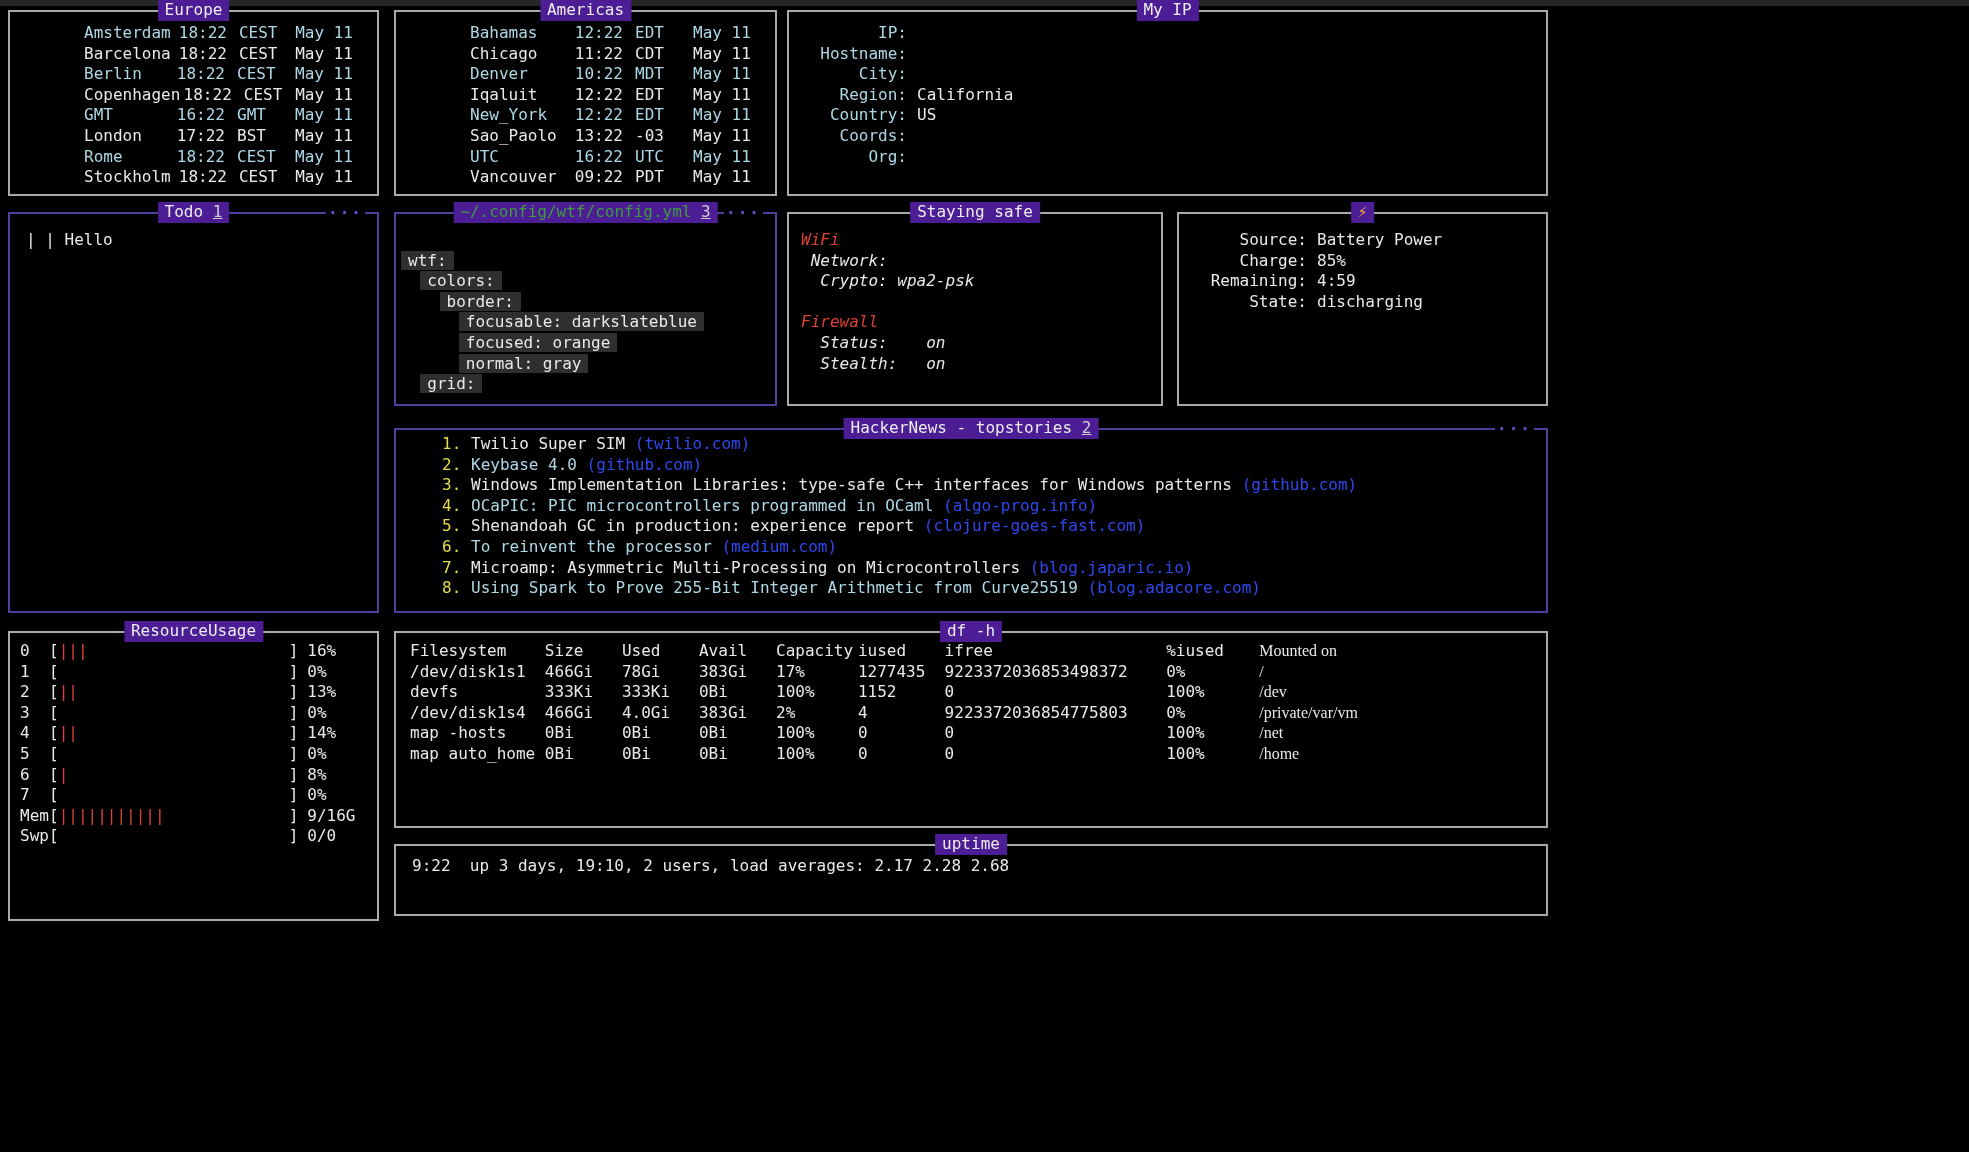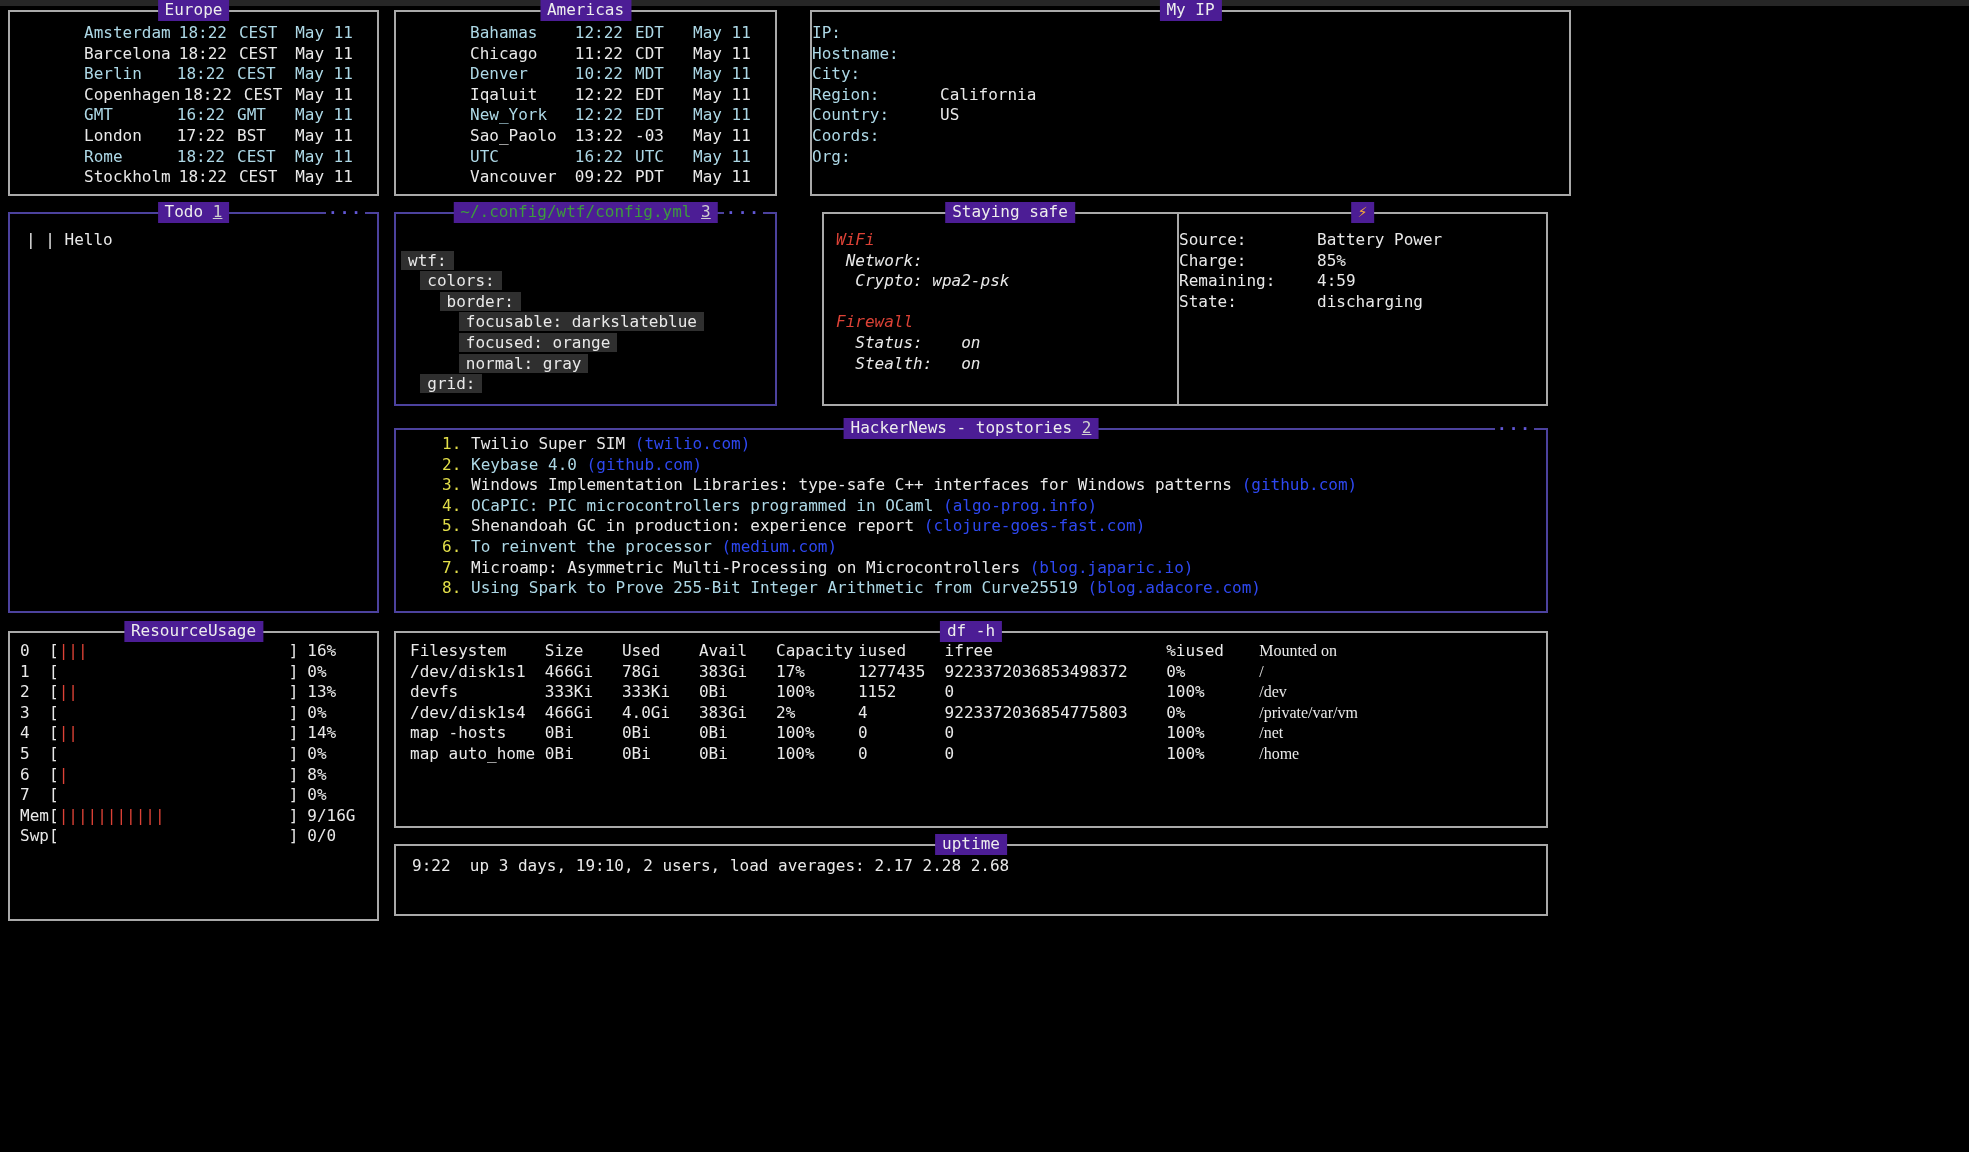--- a/index.html
+++ b/index.html
@@ -28,21 +28,21 @@
   .clock-rows{padding-top:11px;}
   .clock-row{display:flex;padding:0 24px 0 31px;white-space:pre;margin-left:43px;}
   .clock-row .c-name{flex:1;}
   .clock-row .c-time{width:58px;text-align:right;}
   .clock-row .c-zone{width:58px;margin-left:12px;}
   .clock-row .c-date{width:58px;}
 
   
   .kv-rows{padding-top:11px;}
   .kv-row{display:flex;white-space:pre;}
-  .kv-row .kv-k{width:118px;text-align:left;color:#add8e6;}
+  .kv-row .kv-k{width:118px;text-align:right;color:#add8e6;}
   .kv-row .kv-v{margin-left:10px;color:#e9e9e9;}
   .battery-rows{padding-top:16px;}
   .battery-rows .kv-k{width:128px;color:#e9e9e9;}
 
   
   .line-block{padding:16px 0 0 12px;font-style:italic;}
   .line-block .ln{white-space:pre;min-height:20.6px;}
 
   .todo-block{padding:16px 0 0 16px;}
 
@@ -102,21 +102,21 @@
       <div class="clock-row c-white"><span class="c-name">Chicago</span><span class="c-time">11:22</span><span class="c-zone">CDT</span><span class="c-date">May 11</span></div>
       <div class="clock-row c-lightblue"><span class="c-name">Denver</span><span class="c-time">10:22</span><span class="c-zone">MDT</span><span class="c-date">May 11</span></div>
       <div class="clock-row c-white"><span class="c-name">Iqaluit</span><span class="c-time">12:22</span><span class="c-zone">EDT</span><span class="c-date">May 11</span></div>
       <div class="clock-row c-lightblue"><span class="c-name">New_York</span><span class="c-time">12:22</span><span class="c-zone">EDT</span><span class="c-date">May 11</span></div>
       <div class="clock-row c-white"><span class="c-name">Sao_Paolo</span><span class="c-time">13:22</span><span class="c-zone">-03</span><span class="c-date">May 11</span></div>
       <div class="clock-row c-lightblue"><span class="c-name">UTC</span><span class="c-time">16:22</span><span class="c-zone">UTC</span><span class="c-date">May 11</span></div>
       <div class="clock-row c-white"><span class="c-name">Vancouver</span><span class="c-time">09:22</span><span class="c-zone">PDT</span><span class="c-date">May 11</span></div>
     </div>
 </div>
 
-<div class="panel" style="left:810px;top:10px;width:761px;height:186px">
+<div class="panel" style="left:787px;top:10px;width:761px;height:186px">
   <span class="panel-title"><span>My IP</span></span>
   <div class="kv-rows" id="myip-rows">
       <div class="kv-row"><span class="kv-k">IP:</span><span class="kv-v"></span></div>
       <div class="kv-row"><span class="kv-k">Hostname:</span><span class="kv-v"></span></div>
       <div class="kv-row"><span class="kv-k">City:</span><span class="kv-v"></span></div>
       <div class="kv-row"><span class="kv-k">Region:</span><span class="kv-v">California</span></div>
       <div class="kv-row"><span class="kv-k">Country:</span><span class="kv-v">US</span></div>
       <div class="kv-row"><span class="kv-k">Coords:</span><span class="kv-v"></span></div>
       <div class="kv-row"><span class="kv-k">Org:</span><span class="kv-v"></span></div>
     </div>
@@ -138,21 +138,21 @@
       <div class="ln"><span class="chip c-white">wtf:</span></div>
       <div class="ln">  <span class="chip c-white">colors:</span></div>
       <div class="ln">    <span class="chip c-white">border:</span></div>
       <div class="ln">      <span class="chip c-white">focusable: darkslateblue</span></div>
       <div class="ln">      <span class="chip c-white">focused: orange</span></div>
       <div class="ln">      <span class="chip c-white">normal: gray</span></div>
       <div class="ln">  <span class="chip c-white">grid:</span></div>
     </div>
 </div>
 
-<div class="panel" style="left:822px;top:212px;width:376px;height:194px">
+<div class="panel" style="left:787px;top:212px;width:376px;height:194px">
   <span class="panel-title"><span>Staying safe</span></span>
   <div class="line-block" id="safe-lines">
       <div class="ln c-red">WiFi</div>
       <div class="ln c-white"> Network:</div>
       <div class="ln c-white">  Crypto: wpa2-psk</div>
       <div class="ln c-white"></div>
       <div class="ln c-red">Firewall</div>
       <div class="ln c-white">  Status:    on</div>
       <div class="ln c-white">  Stealth:   on</div>
     </div>

